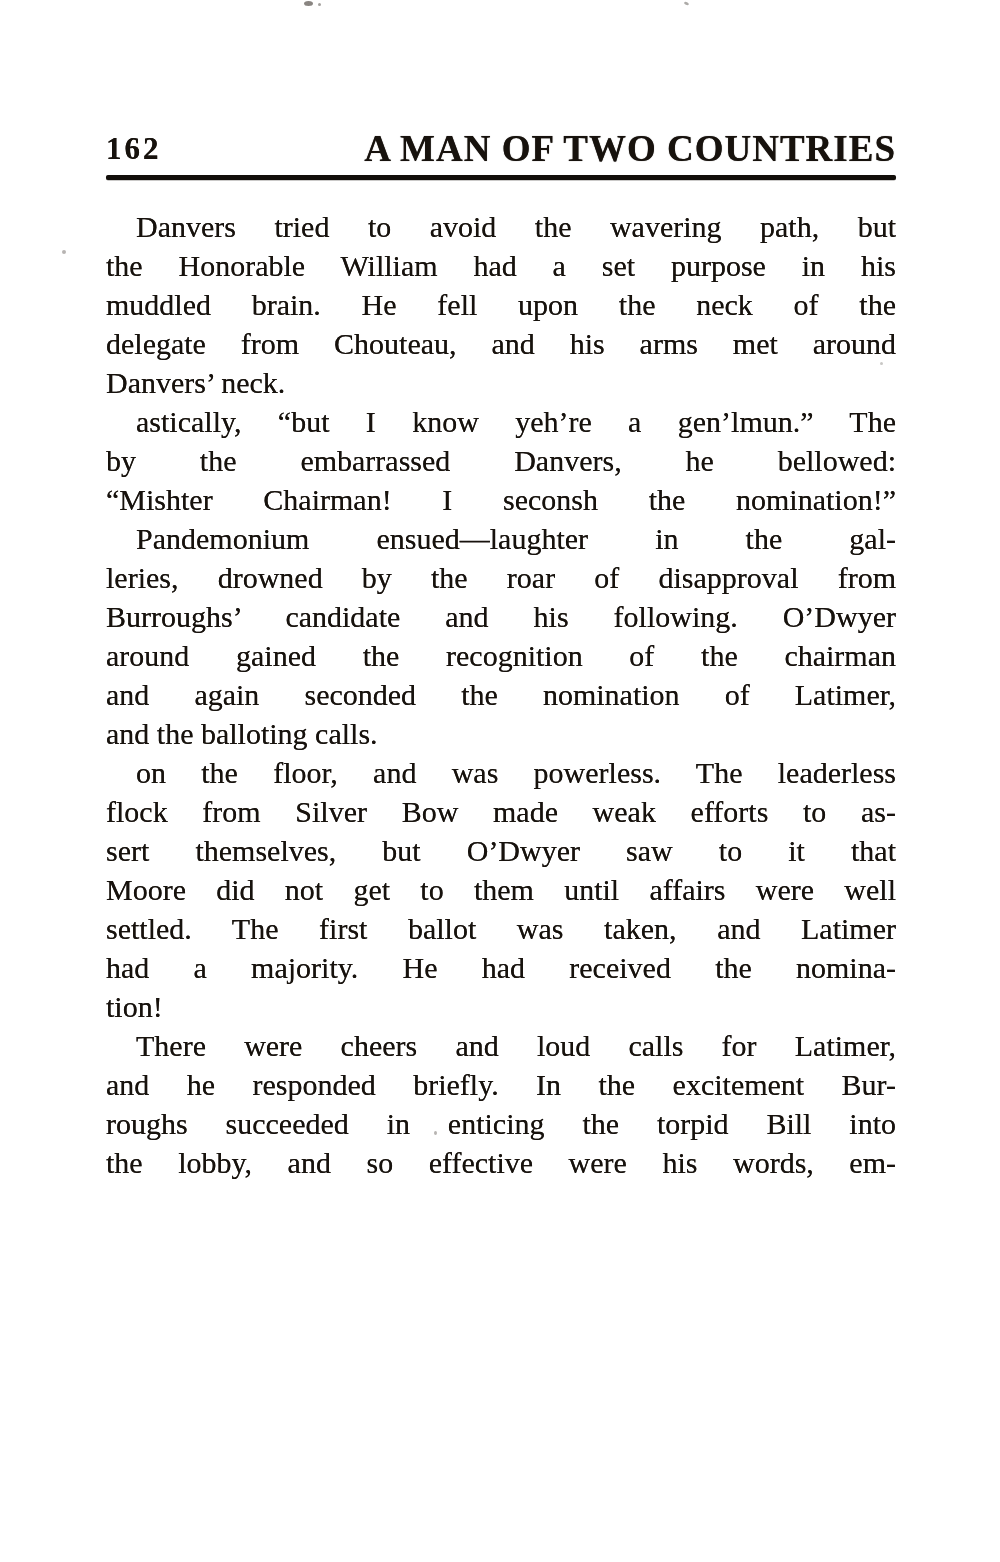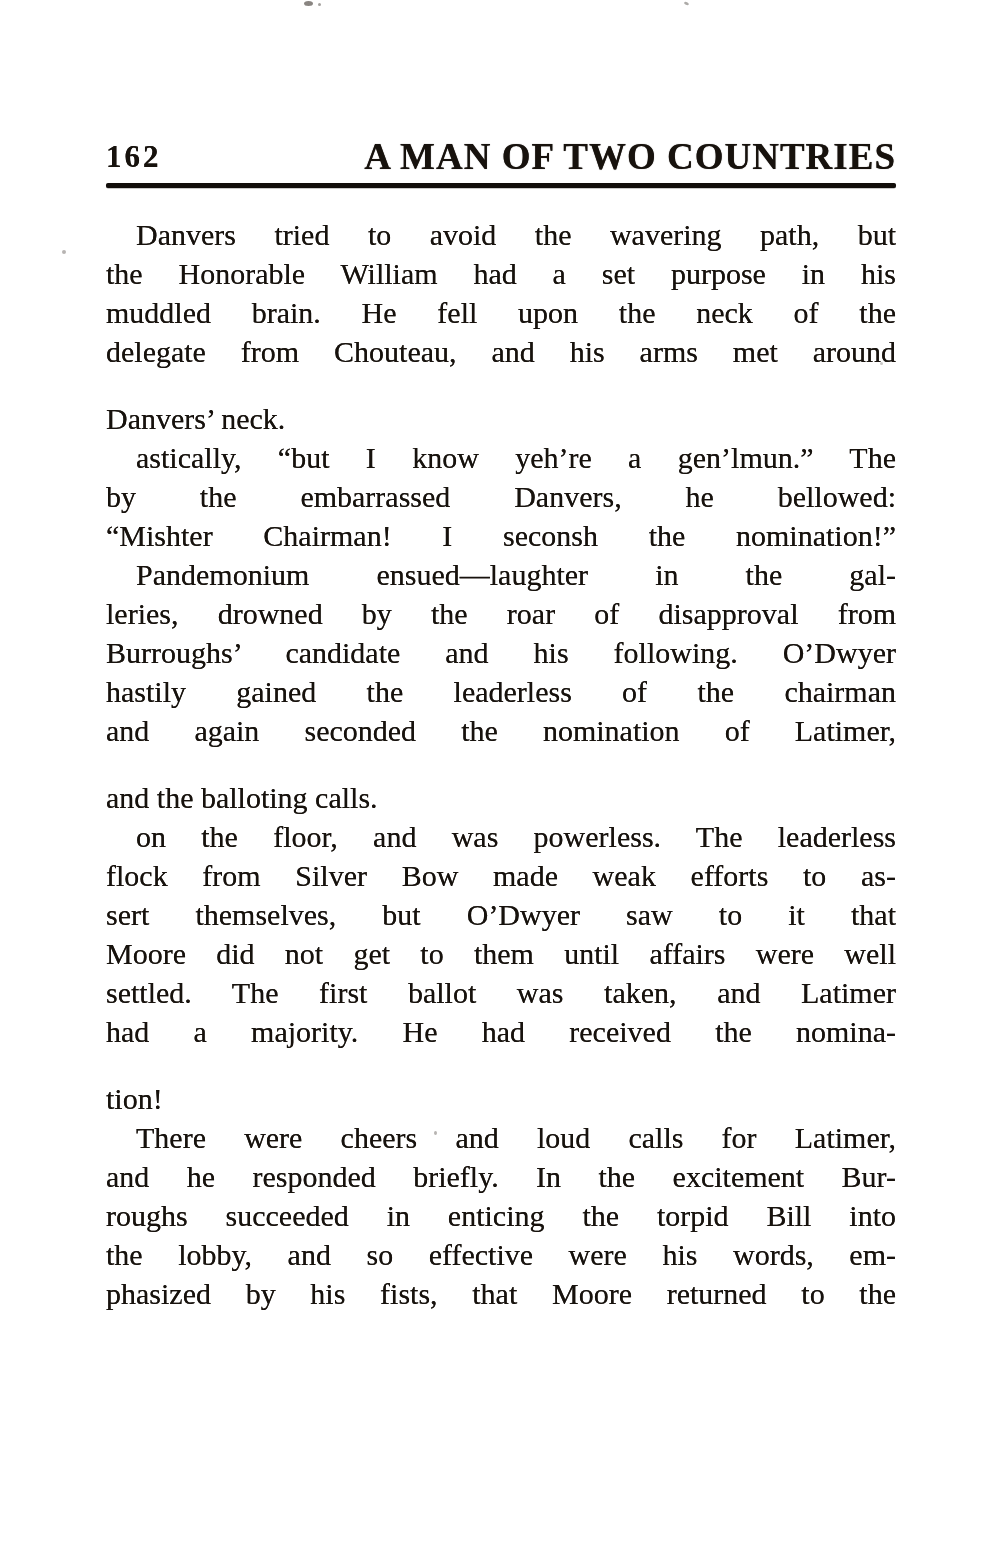--- a/index.html
+++ b/index.html
@@ -22,21 +22,20 @@
     left: 106px;
     top: 128px;
     width: 790px;
   }
   .header {
     display: flex;
     justify-content: space-between;
     align-items: center;
     line-height: 42px;
     white-space: nowrap;
-    margin-top: 8px;
   }
   .page-number {
     font-size: 31px;
     font-weight: bold;
     letter-spacing: 3px;
     text-shadow: 0 0 0.6px rgba(23,18,13,0.9);
   }
   .running-title {
     font-size: 37px;
     font-weight: bold;
@@ -56,21 +55,21 @@
     line-height: 39px;
     text-shadow: 0 0 0.6px rgba(23,18,13,0.85);
   }
   .para { margin: 0; }
   .para .line:first-child { text-indent: 30px; }
   .line {
     text-align: justify;
     text-align-last: justify;
     white-space: normal;
   }
-  .line-loose { text-align-last: left; margin-top: 28px; }
+  .line-loose { text-align-last: left; }
   .speck {
     position: absolute;
     background: #4a443e;
     border-radius: 50%;
   }
   .speck-1 { left: 304px; top: 1px;  width: 9px; height: 5px; opacity: .65; }
   .speck-2 { left: 318px; top: 3px;  width: 3px; height: 3px; opacity: .5; }
   .speck-3 { left: 684px; top: 2px;  width: 5px; height: 3px; opacity: .45; transform: rotate(25deg); }
   .speck-4 { left: 62px;  top: 250px; width: 4px; height: 4px; opacity: .4; }
   .speck-5 { left: 434px; top: 1131px; width: 3px; height: 4px; opacity: .4; }
@@ -107,36 +106,35 @@
         </div>
         <div class="para">
           <div class="line">astically, “but I know yeh’re a gen’lmun.”  The</div>
           <div class="line">by the embarrassed Danvers, he bellowed:</div>
           <div class="line">“Mishter Chairman!  I seconsh the nomination!”</div>
         </div>
         <div class="para">
           <div class="line">Pandemonium ensued—laughter in the gal-</div>
           <div class="line">leries, drowned by the roar of disapproval from</div>
           <div class="line">Burroughs’ candidate and his following.  O’Dwyer</div>
-          <div class="line">hastily gained the leaderless of the chairman</div>
+          <div class="line">around gained the recognition of the chairman</div>
           <div class="line">and again seconded the nomination of Latimer,</div>
           <div class="line line-loose">and the balloting calls.</div>
         </div>
         <div class="para">
           <div class="line">on the floor, and was powerless.  The leaderless</div>
           <div class="line">flock from Silver Bow made weak efforts to as-</div>
           <div class="line">sert themselves, but O’Dwyer saw to it that</div>
           <div class="line">Moore did not get to them until affairs were well</div>
           <div class="line">settled.  The first ballot was taken, and Latimer</div>
           <div class="line">had a majority.  He had received the nomina-</div>
           <div class="line line-loose">tion!</div>
         </div>
         <div class="para">
           <div class="line">There were cheers and loud calls for Latimer,</div>
           <div class="line">and he responded briefly.  In the excitement Bur-</div>
           <div class="line">roughs succeeded in enticing the torpid Bill into</div>
           <div class="line">the lobby, and so effective were his words, em-</div>
-          <div class="line">phasized by his fists, that Moore returned to the</div>
         </div>
       </div>
 
   </div>
 </div>
 
 </body></html>

